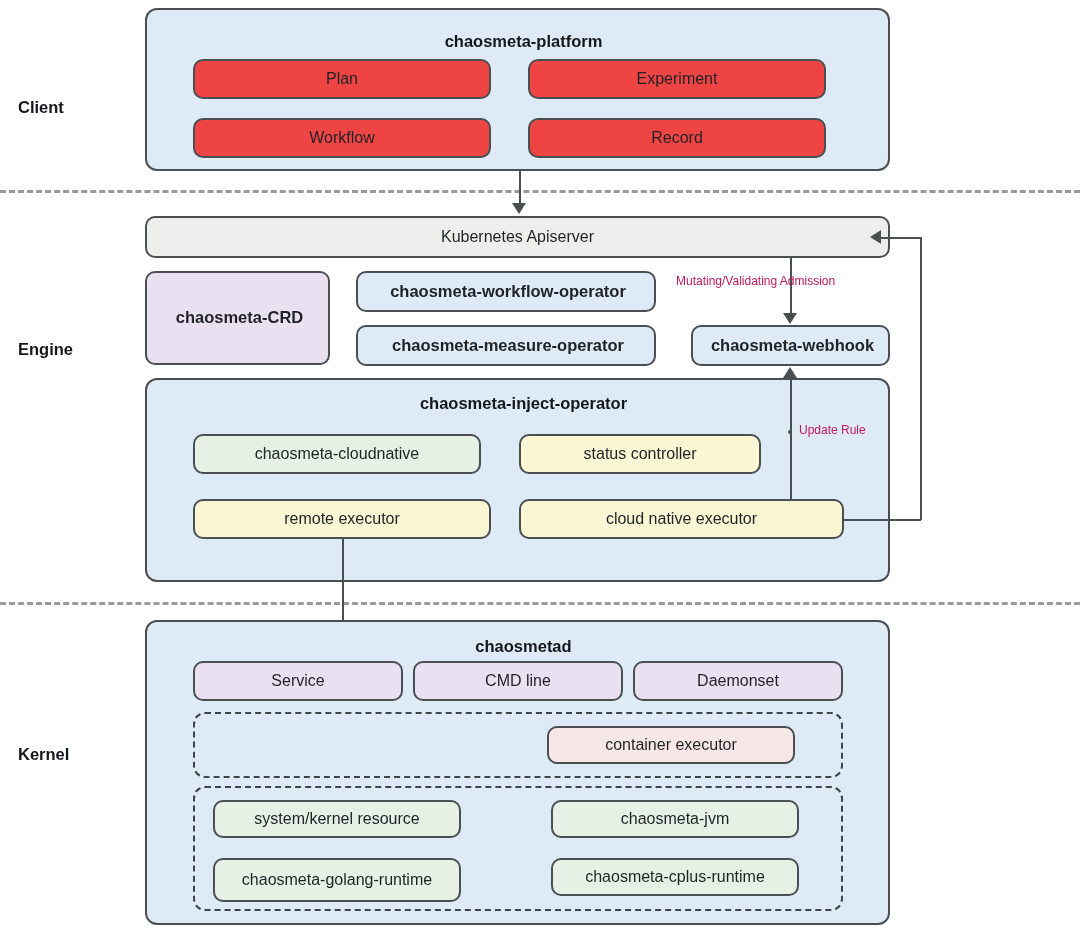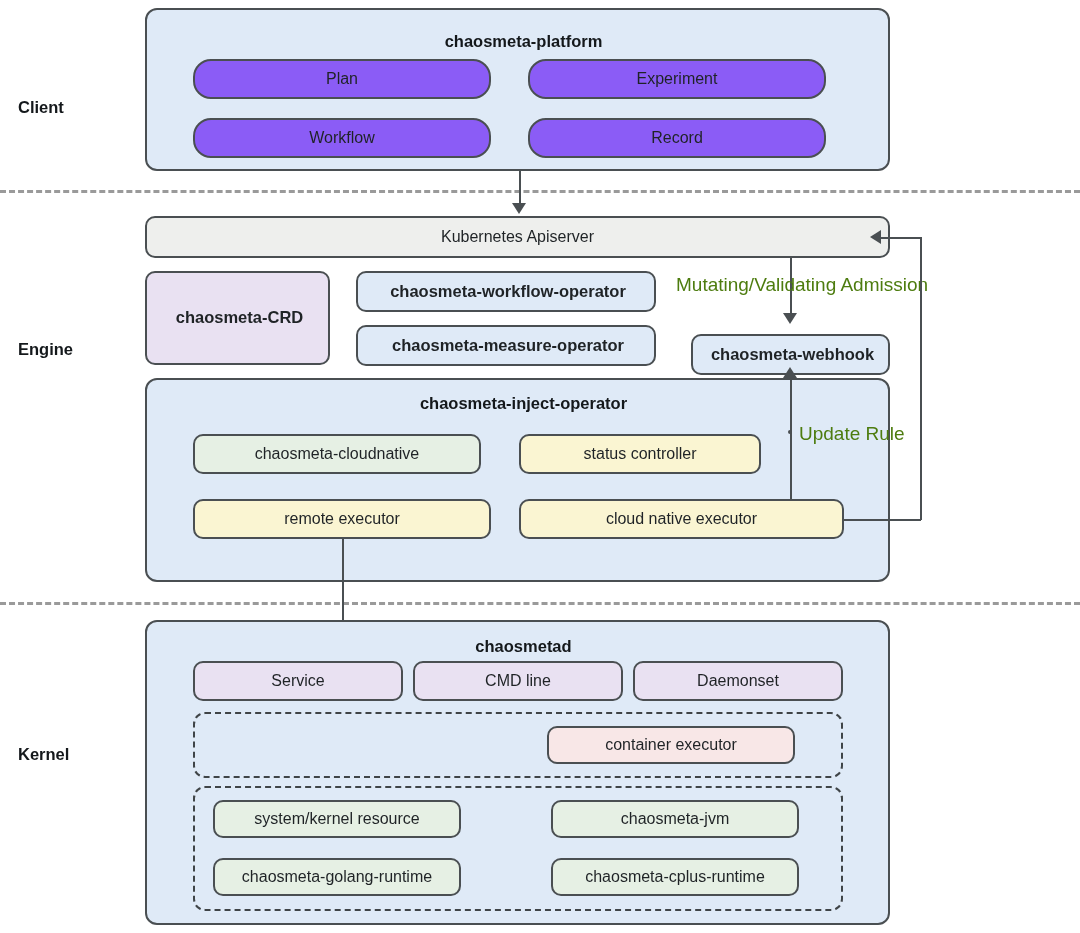--- a/index.html
+++ b/index.html
@@ -47,21 +47,21 @@
   }
   .dashed-group {
     position: absolute;
     border: 2px dashed #3f4447;
     border-radius: 12px;
     background: transparent;
   }
 
   
   .fill-blue   { background: #dfeaf7; }
-  .fill-mint   { background: #8b5cf6; border-radius: 18px; }
+  .fill-mint   { background: #ef4444; }
   .fill-green  { background: #e6f0e4; }
   .fill-lav    { background: #e9e1f2; }
   .fill-yellow { background: #faf5d2; }
   .fill-pink   { background: #f8e7e7; }
   .fill-grey   { background: #eeefed; }
 
   .bold { font-weight: bold; padding-left: 12px; }
 
   
   .lane-label {
@@ -106,22 +106,22 @@
     border-right: 7px solid transparent;
     border-bottom: 11px solid #4a4f52;
   }
   .arrow-left {
     border-top: 7px solid transparent;
     border-bottom: 7px solid transparent;
     border-right: 11px solid #4a4f52;
   }
   .edge-label {
     position: absolute;
-    font-size: 19px;
-    color: #4d7c0f;
+    font-size: 12px;
+    color: #be185d;
     white-space: nowrap;
   }
   .edge-dot {
     position: absolute;
     width: 4px; height: 4px;
     border-radius: 50%;
     background: #4a4f52;
   }
 </style>
 </head>
@@ -148,21 +148,21 @@
   <div class="vline" style="left:519px; top:171px; height:33px;"></div>
   <div class="arrow-down" style="left:512px; top:203px;"></div>
 
   <div class="box fill-grey" style="left:145px; top:216px; width:745px; height:42px;">Kubernetes Apiserver</div>
 
   <div class="box fill-lav bold" style="left:145px; top:271px; width:185px; height:94px; font-size:16.5px;">chaosmeta-CRD</div>
 
   <div class="box fill-blue bold" style="left:356px; top:271px; width:300px; height:41px; font-size:16.5px;">chaosmeta-workflow-operator</div>
   <div class="box fill-blue bold" style="left:356px; top:325px; width:300px; height:41px; font-size:16.5px;">chaosmeta-measure-operator</div>
 
-  <div class="box fill-blue bold" style="left:691px; top:325px; width:199px; height:41px; font-size:16.5px;margin-top:9px;">chaosmeta-webhook</div>
+  <div class="box fill-blue bold" style="left:691px; top:325px; width:199px; height:41px; font-size:16.5px;">chaosmeta-webhook</div>
 
   <div class="vline" style="left:790px; top:258px; height:56px;"></div>
   <div class="arrow-down" style="left:783px; top:313px;"></div>
   <div class="edge-label" style="left:676px; top:274px;">Mutating/Validating Admission</div>
 
   <div class="group" style="left:145px; top:378px; width:745px; height:204px;">
     <div class="group-title" style="top:14px;">chaosmeta-inject-operator</div>
   </div>
 
   <div class="box fill-green" style="left:193px; top:434px; width:288px; height:40px;">chaosmeta-cloudnative</div>
@@ -190,16 +190,16 @@
   <div class="box fill-lav" style="left:193px; top:661px; width:210px; height:40px;">Service</div>
   <div class="box fill-lav" style="left:413px; top:661px; width:210px; height:40px;">CMD line</div>
   <div class="box fill-lav" style="left:633px; top:661px; width:210px; height:40px;">Daemonset</div>
 
   <div class="dashed-group" style="left:193px; top:712px; width:650px; height:66px;"></div>
   <div class="box fill-pink" style="left:547px; top:726px; width:248px; height:38px;">container executor</div>
 
   <div class="dashed-group" style="left:193px; top:786px; width:650px; height:125px;"></div>
   <div class="box fill-green" style="left:213px; top:800px; width:248px; height:38px;">system/kernel resource</div>
   <div class="box fill-green" style="left:551px; top:800px; width:248px; height:38px;">chaosmeta-jvm</div>
-  <div class="box fill-green" style="left:213px; top:858px; width:248px; height:38px;">chaosmeta-golang-runtime</div>
+  <div class="box fill-green" style="left:213px; top:858px; width:248px; height:44px;">chaosmeta-golang-runtime</div>
   <div class="box fill-green" style="left:551px; top:858px; width:248px; height:38px;">chaosmeta-cplus-runtime</div>
 
 </div>
 
 </body></html>

